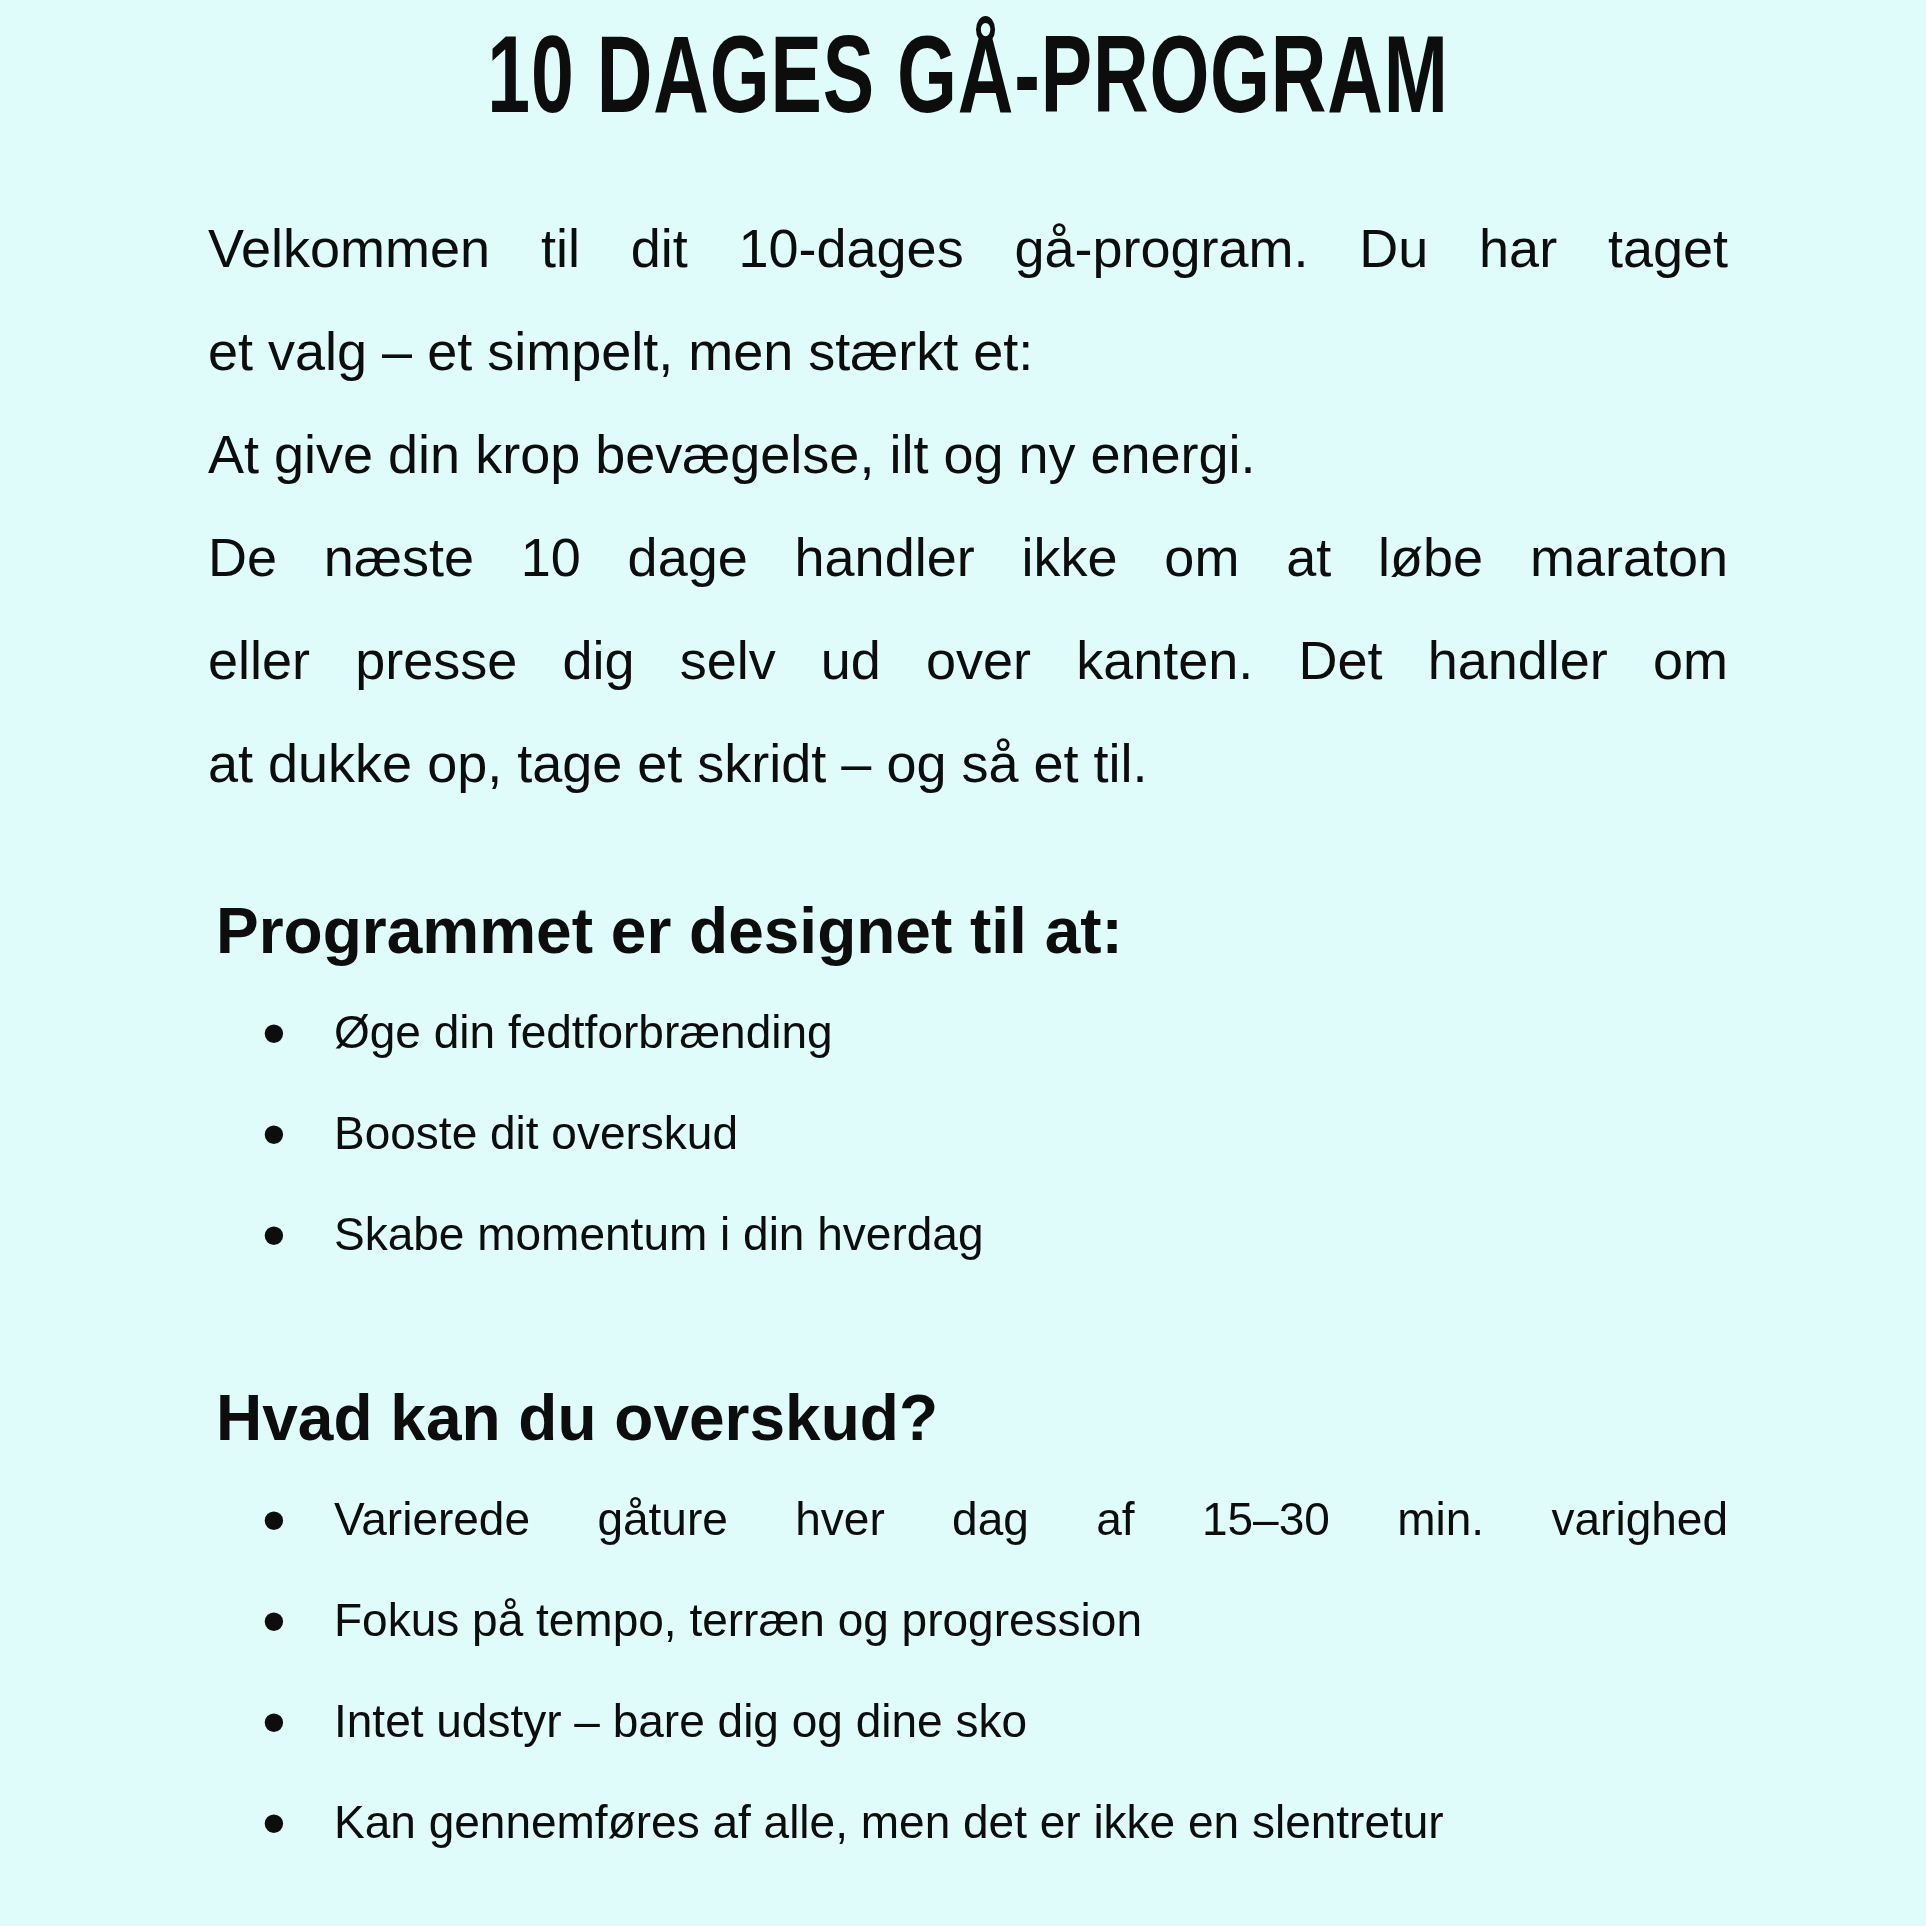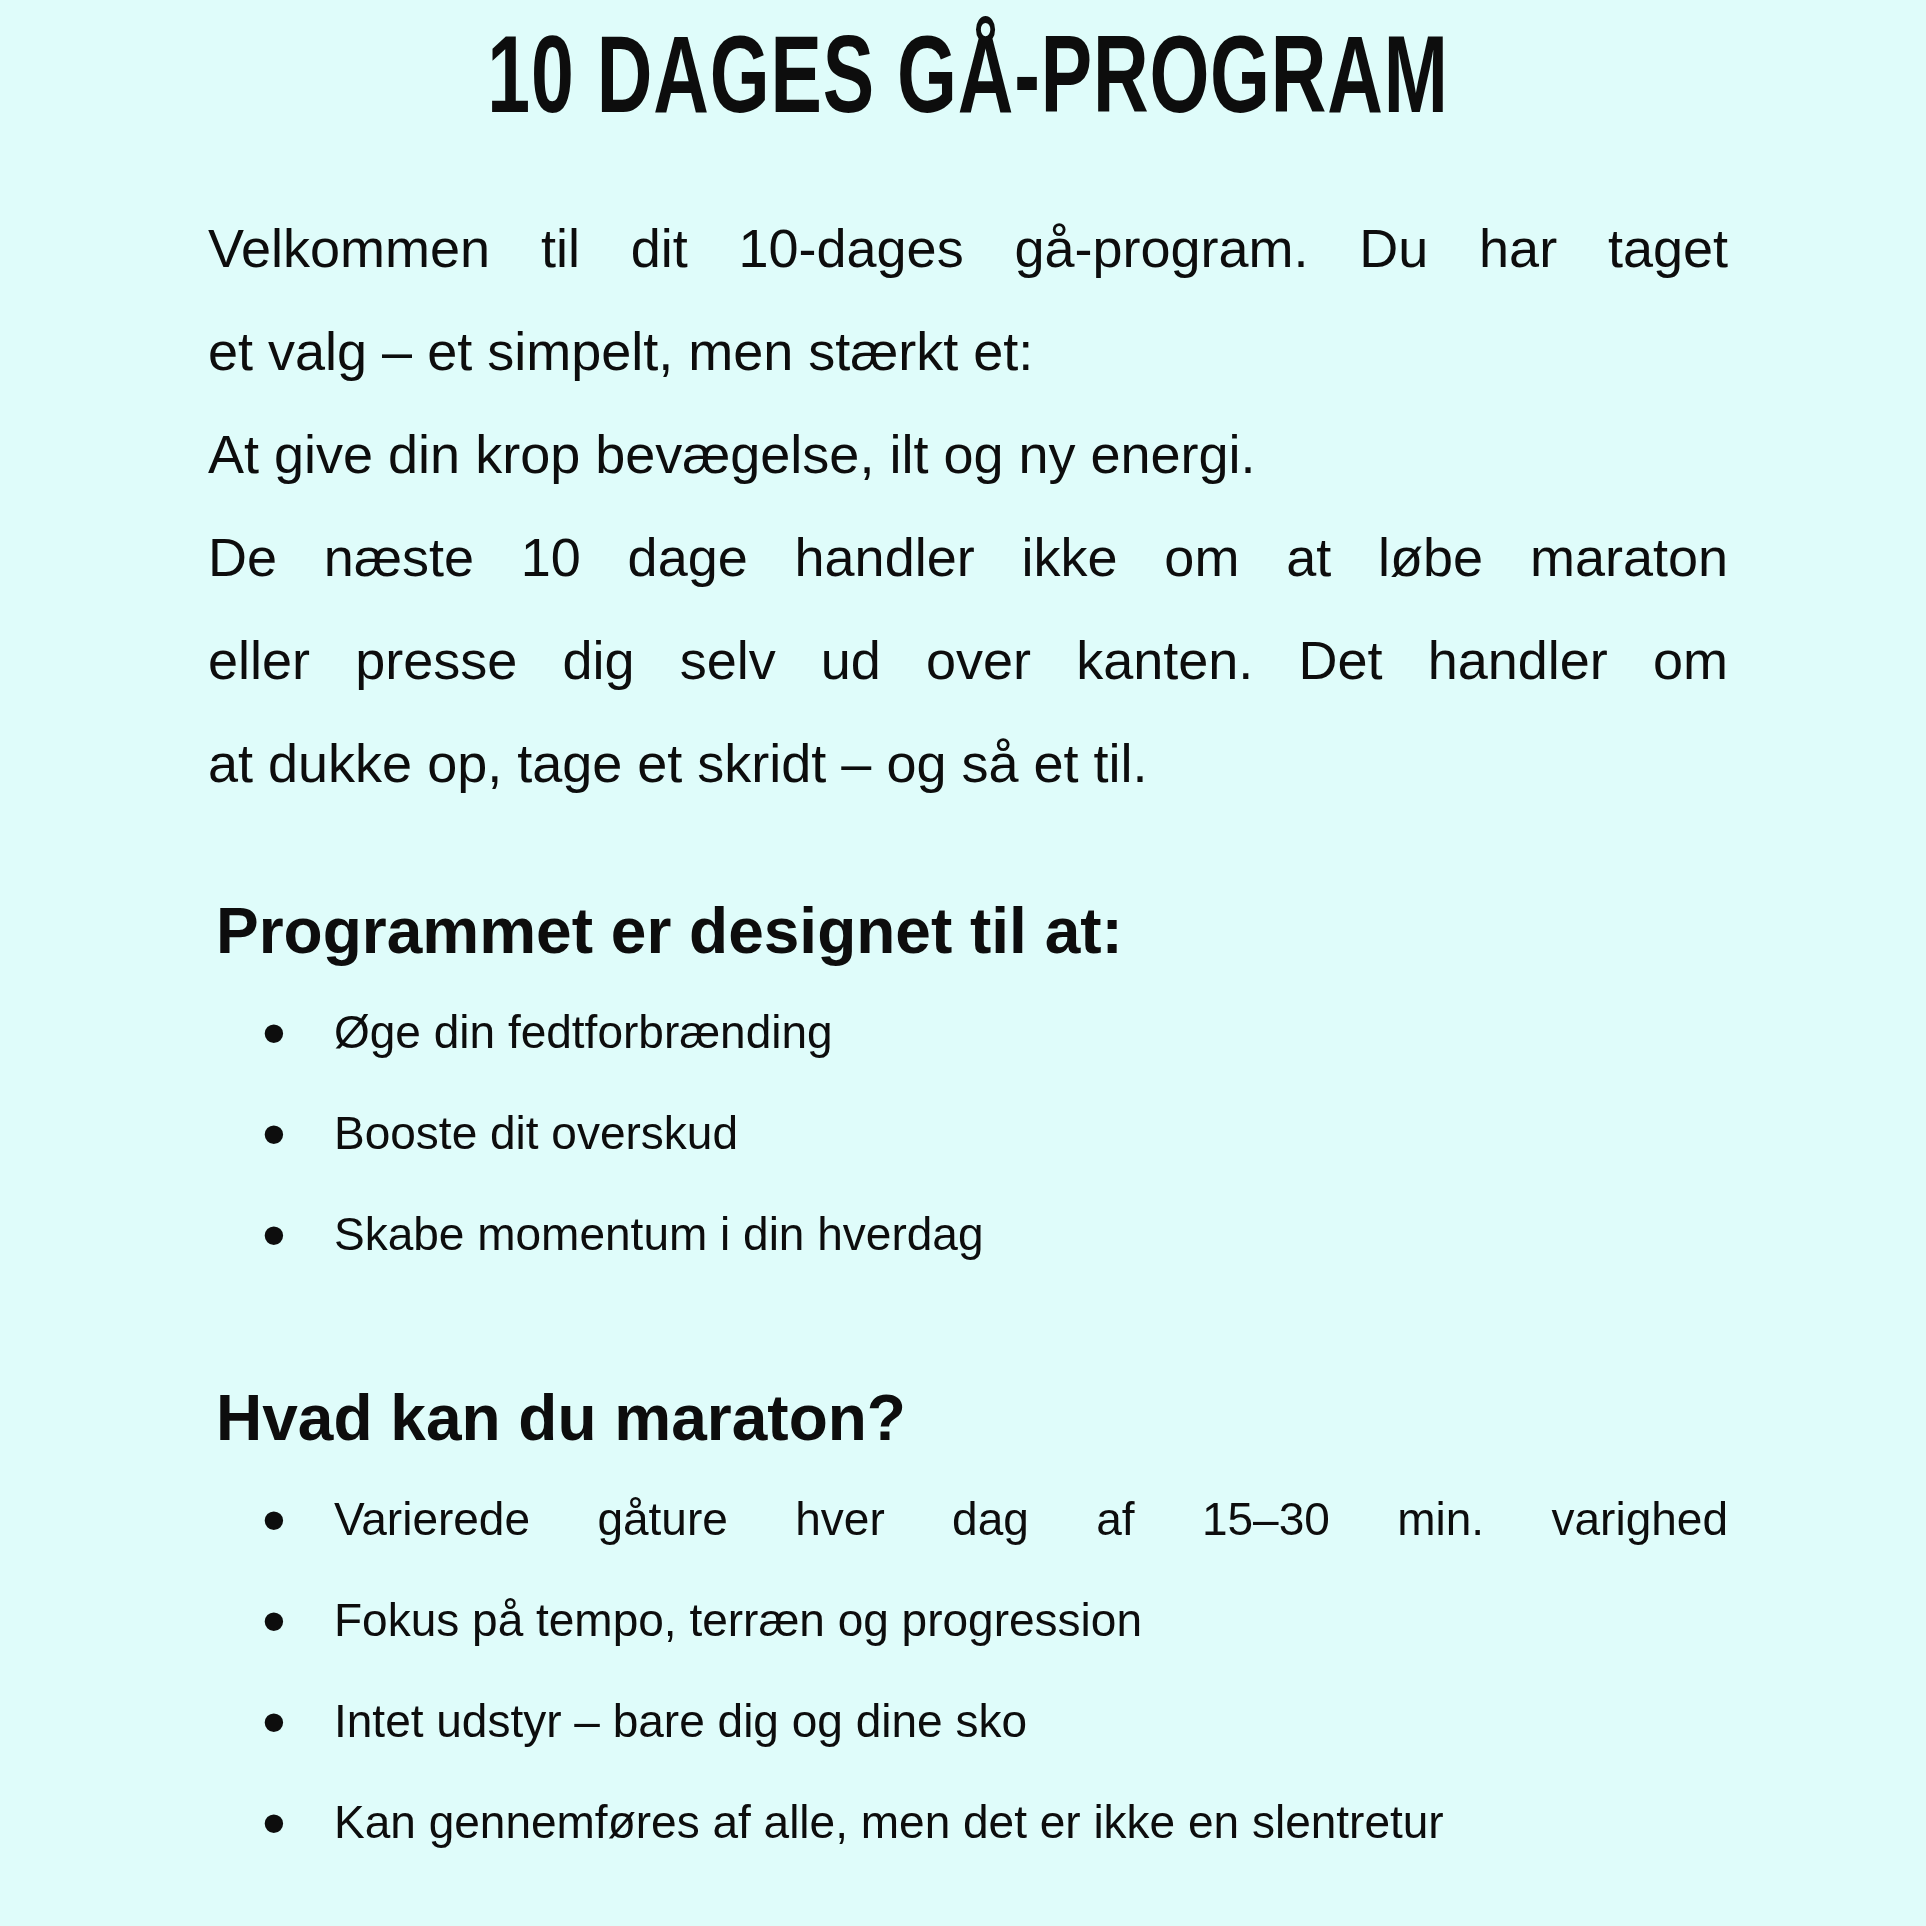--- a/index.html
+++ b/index.html
@@ -109,21 +109,21 @@
   </div>
 
   <h2 class="sec-heading sec1-heading">Programmet er designet til at:</h2>
 
   <ul class="bullets bullets-1">
     <li>Øge din fedtforbrænding</li>
     <li>Booste dit overskud</li>
     <li>Skabe momentum i din hverdag</li>
   </ul>
 
-  <h2 class="sec-heading sec2-heading">Hvad kan du maraton?</h2>
+  <h2 class="sec-heading sec2-heading">Hvad kan du overskud?</h2>
 
   <ul class="bullets bullets-2">
     <li class="flush">Varierede gåture hver dag af 15–30 min. varighed</li>
     <li>Fokus på tempo, terræn og progression</li>
     <li>Intet udstyr – bare dig og dine sko</li>
     <li class="wrapjust">Kan gennemføres af alle, men det er ikke en slentretur</li>
   </ul>
 
 </div>
 

